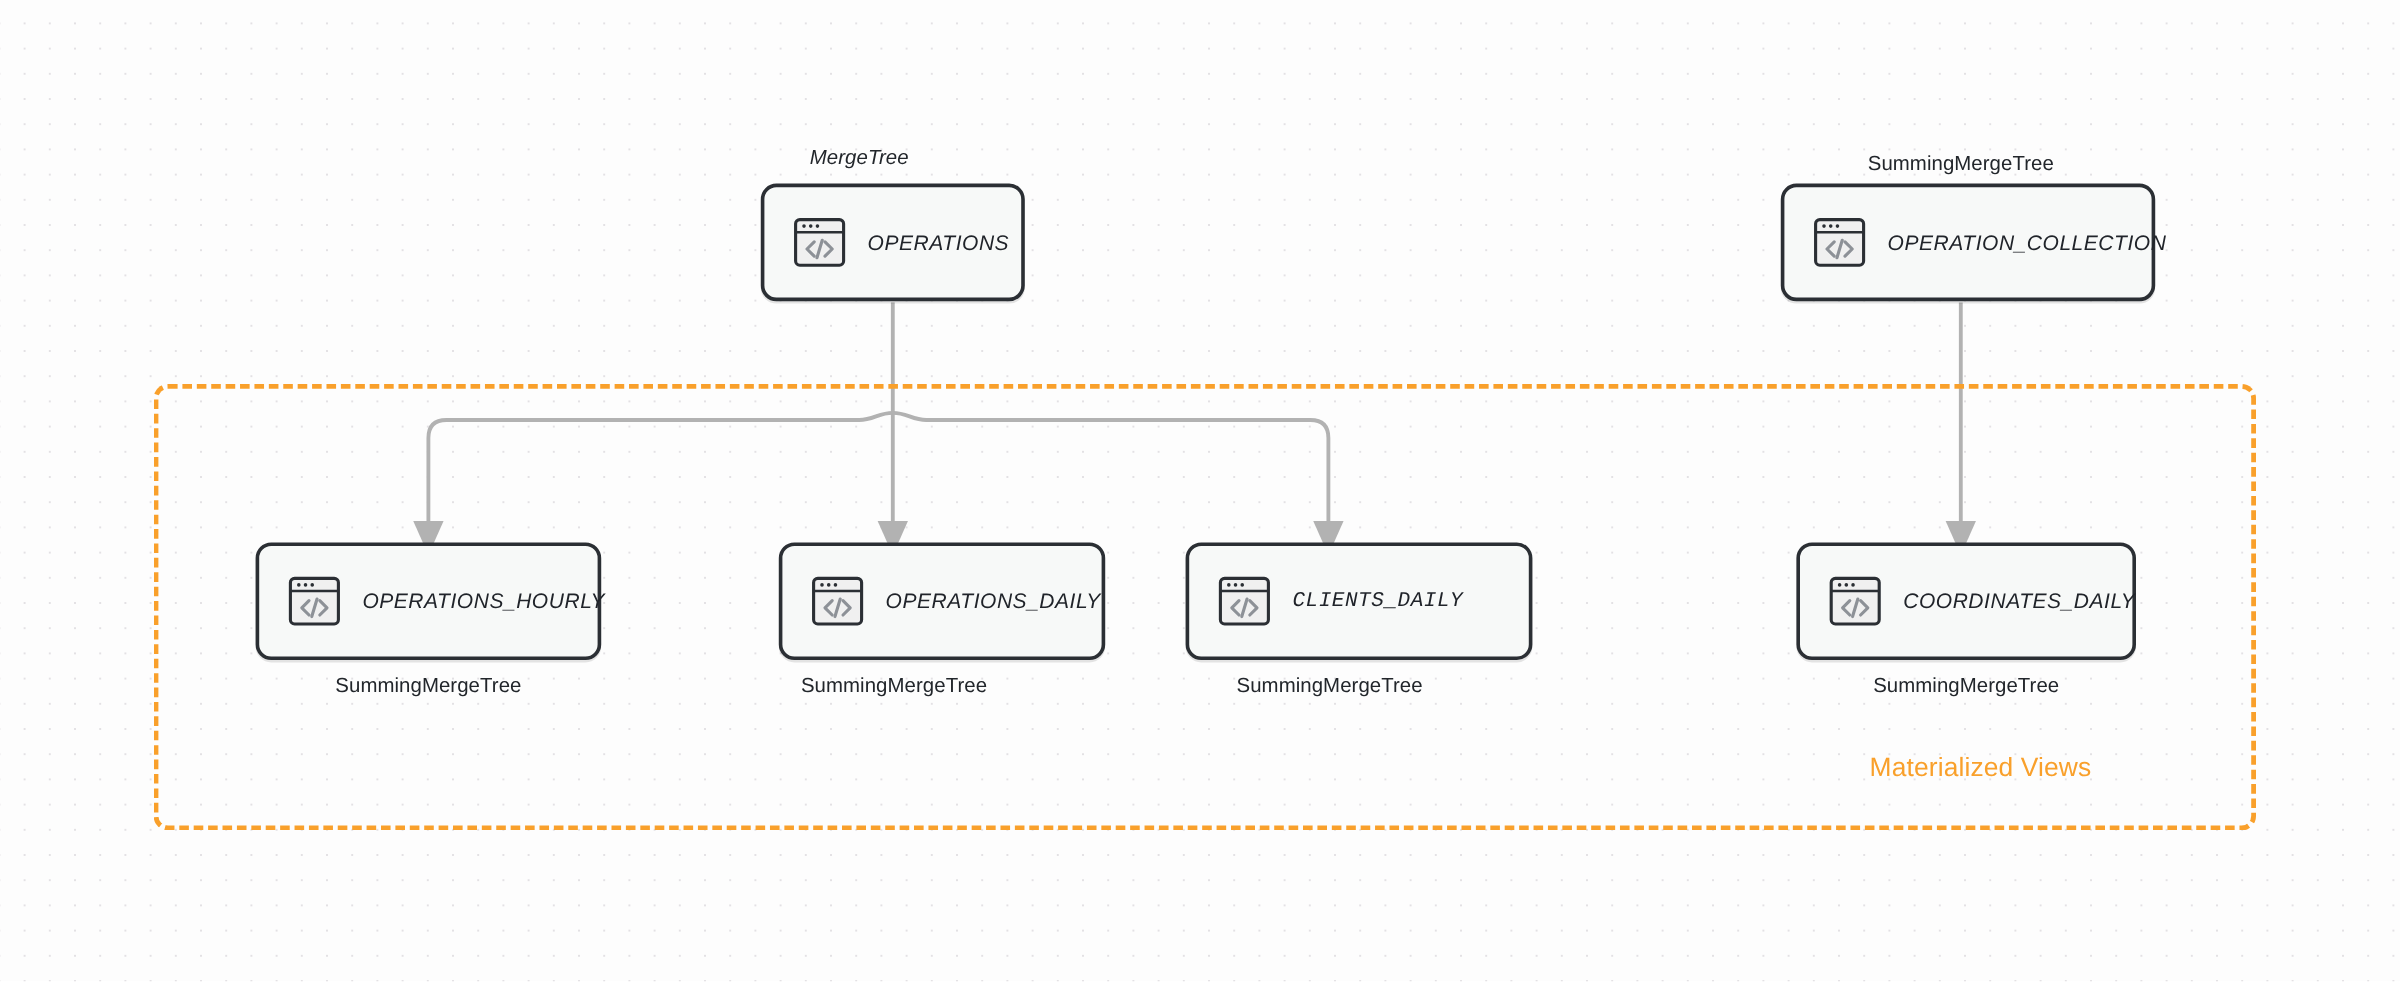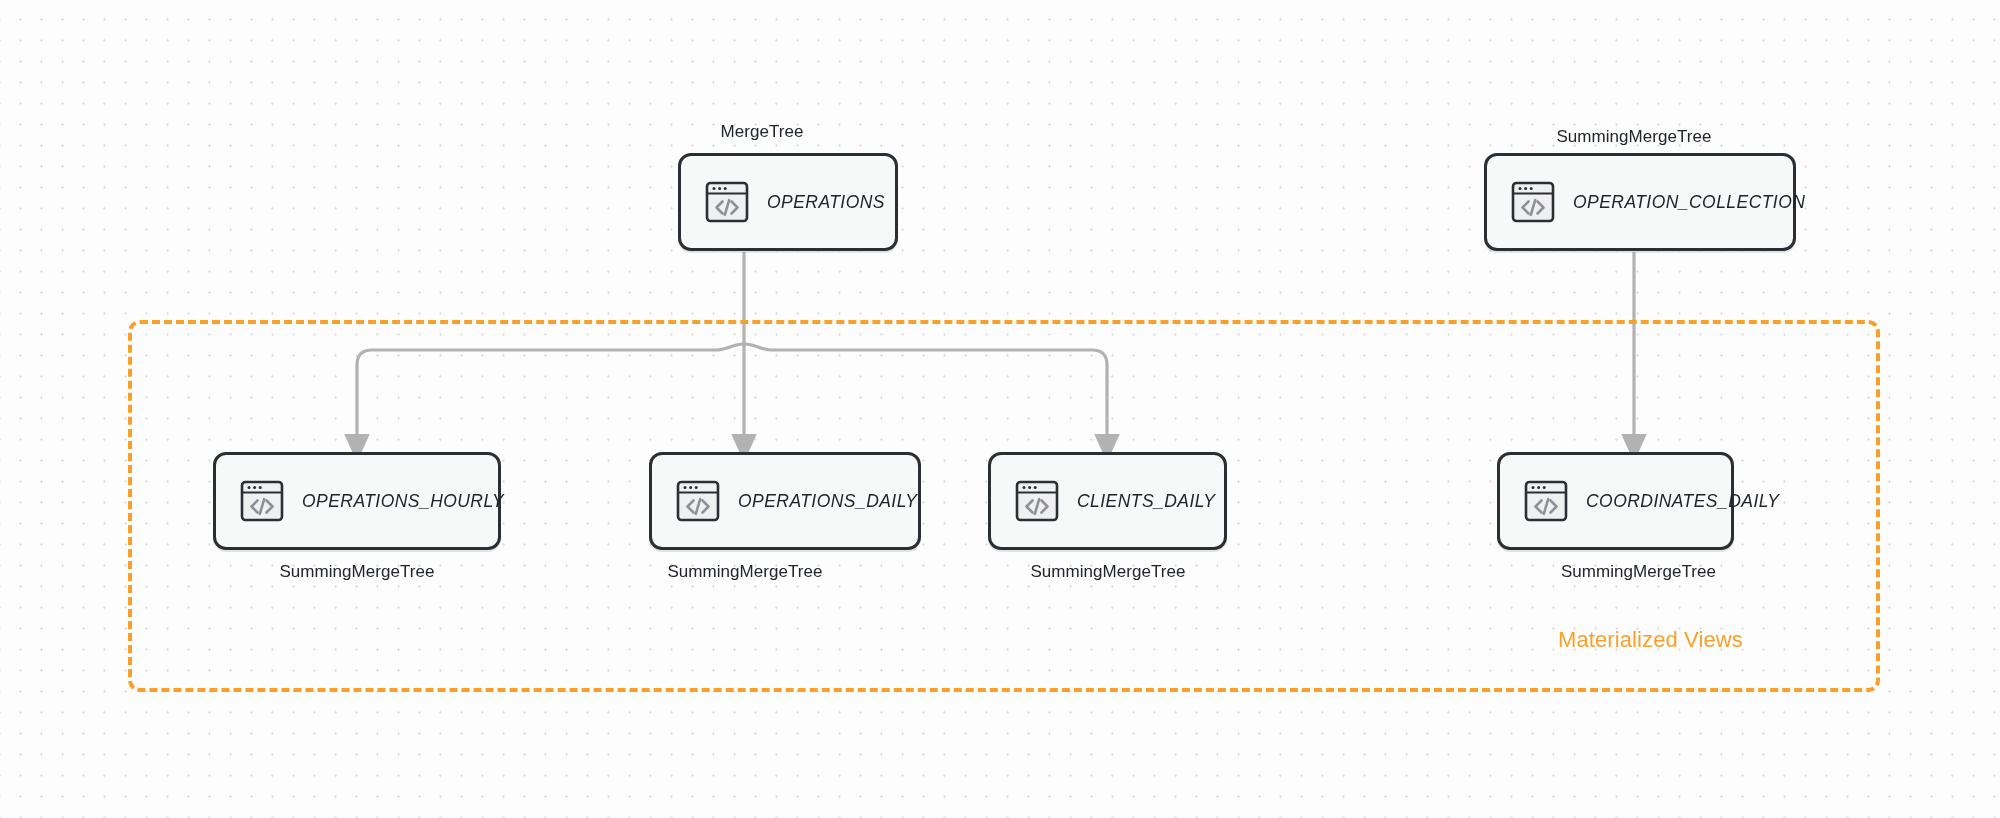--- a/index.html
+++ b/index.html
@@ -103,23 +103,23 @@
     <path d="M744,344 C732,344 728,350 716,350 L372,350 Q357,350 357,365 L357,437" fill="none" stroke="#b2b2b2" stroke-width="3.2" marker-end="url(#arrowhead)"></path>
 
     <path d="M744,344 C756,344 760,350 772,350 L1092,350 Q1107,350 1107,365 L1107,437" fill="none" stroke="#b2b2b2" stroke-width="3.2" marker-end="url(#arrowhead)"></path>
 
     <path d="M1634,252 L1634,437" fill="none" stroke="#b2b2b2" stroke-width="3.2" marker-end="url(#arrowhead)"></path>
   </svg>
 
   <div class="group-box" style="left:128px; top:320px; width:1752px; height:372px;"></div>
   <div class="group-label" style="left:1558px; top:627px;">Materialized Views</div>
 
-  <div class="engine-caption" style="left:652px; top:122px; width:220px;">MergeTree</div>
-
-  <div class="node" style="left:634px; top:153px; width:220px; height:98px;margin-left:44px;">
+  <div class="engine-caption" style="left:606px; top:122px; width:220px;font-style:italic;">MergeTree</div>
+
+  <div class="node" style="left:634px; top:153px; width:220px; height:98px;">
     <svg class="node-icon" viewBox="0 0 48 48" xmlns="http://www.w3.org/2000/svg">
       <rect x="4" y="5" width="40" height="38" rx="3.5" ry="3.5" fill="#f0f0f0" stroke="#2b2f34" stroke-width="2.6"></rect>
       <path d="M4,15.5 L44,15.5" stroke="#2b2f34" stroke-width="2.2"></path>
       <circle cx="11" cy="10.4" r="1.5" fill="#2b2f34"></circle>
       <circle cx="16.6" cy="10.4" r="1.5" fill="#2b2f34"></circle>
       <circle cx="22.2" cy="10.4" r="1.5" fill="#2b2f34"></circle>
       <path d="M19.5,23.5 L13.5,29.5 L19.5,35.5" fill="none" stroke="#8d9197" stroke-width="2.6" stroke-linecap="round" stroke-linejoin="round"></path>
       <path d="M28.5,23.5 L34.5,29.5 L28.5,35.5" fill="none" stroke="#8d9197" stroke-width="2.6" stroke-linecap="round" stroke-linejoin="round"></path>
       <path d="M26.2,22.2 L21.8,36.8" fill="none" stroke="#8d9197" stroke-width="2.6" stroke-linecap="round"></path>
     </svg>
@@ -165,36 +165,36 @@
       <circle cx="16.6" cy="10.4" r="1.5" fill="#2b2f34"></circle>
       <circle cx="22.2" cy="10.4" r="1.5" fill="#2b2f34"></circle>
       <path d="M19.5,23.5 L13.5,29.5 L19.5,35.5" fill="none" stroke="#8d9197" stroke-width="2.6" stroke-linecap="round" stroke-linejoin="round"></path>
       <path d="M28.5,23.5 L34.5,29.5 L28.5,35.5" fill="none" stroke="#8d9197" stroke-width="2.6" stroke-linecap="round" stroke-linejoin="round"></path>
       <path d="M26.2,22.2 L21.8,36.8" fill="none" stroke="#8d9197" stroke-width="2.6" stroke-linecap="round"></path>
     </svg>
     <span class="node-label">OPERATIONS_DAILY</span>
   </div>
   <div class="engine-caption" style="left:609px; top:562px; width:272px;">SummingMergeTree</div>
 
-  <div class="node" style="left:988px; top:452px; width:239px; height:98px;">
+  <div class="node" style="left:988px; top:452px; width:289px; height:98px;font-family:Liberation Mono, monospace;">
     <svg class="node-icon" viewBox="0 0 48 48" xmlns="http://www.w3.org/2000/svg">
       <rect x="4" y="5" width="40" height="38" rx="3.5" ry="3.5" fill="#f0f0f0" stroke="#2b2f34" stroke-width="2.6"></rect>
       <path d="M4,15.5 L44,15.5" stroke="#2b2f34" stroke-width="2.2"></path>
       <circle cx="11" cy="10.4" r="1.5" fill="#2b2f34"></circle>
       <circle cx="16.6" cy="10.4" r="1.5" fill="#2b2f34"></circle>
       <circle cx="22.2" cy="10.4" r="1.5" fill="#2b2f34"></circle>
       <path d="M19.5,23.5 L13.5,29.5 L19.5,35.5" fill="none" stroke="#8d9197" stroke-width="2.6" stroke-linecap="round" stroke-linejoin="round"></path>
       <path d="M28.5,23.5 L34.5,29.5 L28.5,35.5" fill="none" stroke="#8d9197" stroke-width="2.6" stroke-linecap="round" stroke-linejoin="round"></path>
       <path d="M26.2,22.2 L21.8,36.8" fill="none" stroke="#8d9197" stroke-width="2.6" stroke-linecap="round"></path>
     </svg>
     <span class="node-label">CLIENTS_DAILY</span>
   </div>
   <div class="engine-caption" style="left:964px; top:562px; width:288px;">SummingMergeTree</div>
 
-  <div class="node" style="left:1497px; top:452px; width:237px; height:98px;">
+  <div class="node" style="left:1497px; top:452px; width:283px; height:98px;">
     <svg class="node-icon" viewBox="0 0 48 48" xmlns="http://www.w3.org/2000/svg">
       <rect x="4" y="5" width="40" height="38" rx="3.5" ry="3.5" fill="#f0f0f0" stroke="#2b2f34" stroke-width="2.6"></rect>
       <path d="M4,15.5 L44,15.5" stroke="#2b2f34" stroke-width="2.2"></path>
       <circle cx="11" cy="10.4" r="1.5" fill="#2b2f34"></circle>
       <circle cx="16.6" cy="10.4" r="1.5" fill="#2b2f34"></circle>
       <circle cx="22.2" cy="10.4" r="1.5" fill="#2b2f34"></circle>
       <path d="M19.5,23.5 L13.5,29.5 L19.5,35.5" fill="none" stroke="#8d9197" stroke-width="2.6" stroke-linecap="round" stroke-linejoin="round"></path>
       <path d="M28.5,23.5 L34.5,29.5 L28.5,35.5" fill="none" stroke="#8d9197" stroke-width="2.6" stroke-linecap="round" stroke-linejoin="round"></path>
       <path d="M26.2,22.2 L21.8,36.8" fill="none" stroke="#8d9197" stroke-width="2.6" stroke-linecap="round"></path>
     </svg>

